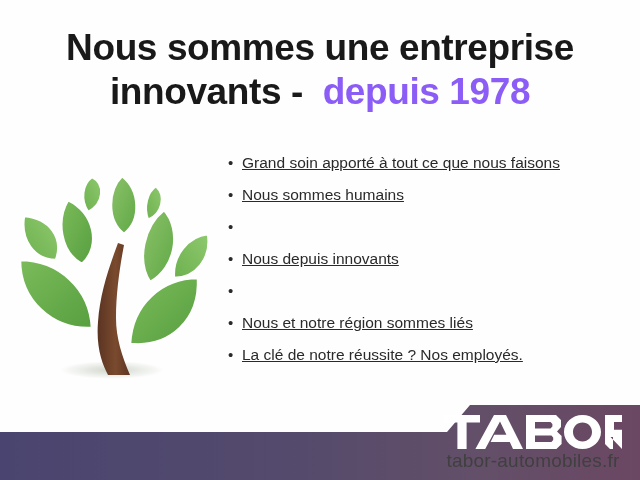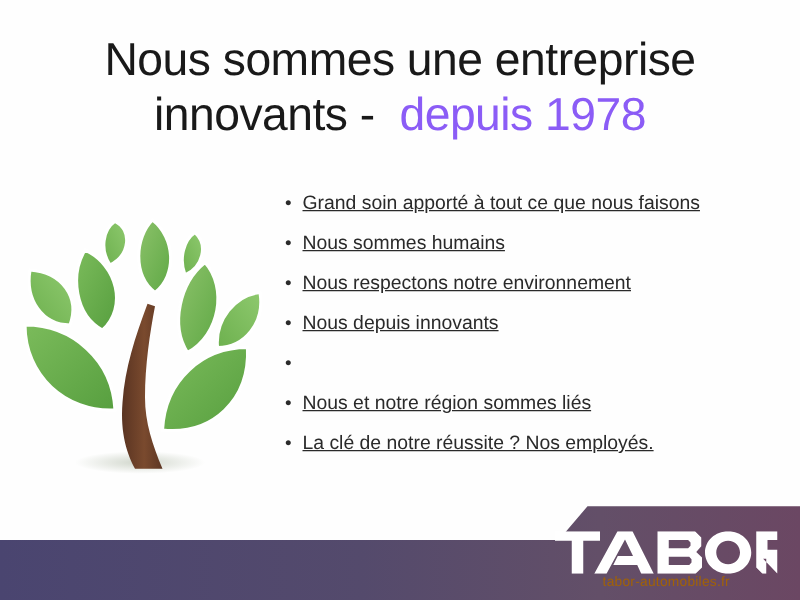--- a/index.html
+++ b/index.html
@@ -9,21 +9,21 @@
     font-family:"Liberation Sans", sans-serif;
     position:relative;
     overflow:hidden;
   }
 
   
   .headline {
     position:absolute;
     top:26px; left:0; right:0;
     text-align:center;
-    font-weight:normal;
+    font-weight:bold;
     font-size:37px;
     line-height:44px;
     letter-spacing:-0.4px;
     color:#191919;
   }
   .headline-line { display:block; white-space:pre; }
   .accent { color:#8b5cf6; }
 
   
   .bullets {
@@ -73,22 +73,22 @@
 
   .brandmark {
     position:absolute;
     right:18px;
     bottom:8px;
     text-align:right;
     pointer-events:none;
   }
   .wordmark-svg { display:block; }
   .tagline {
-    font-size:11px;
-    color:#a16207;
+    font-size:19px;
+    color:#404040;
     letter-spacing:0.2px;
     margin-top:1px;
     text-align:center;
     width:178px;
   }
 </style>
 </head>
 <body>
 
 <div class="headline">
@@ -154,21 +154,20 @@
   <div class="bullet-row">
     <span class="bullet-dot">•</span>
     <span class="bullet-text">Grand soin apporté à tout ce que nous faisons</span>
   </div>
   <div class="bullet-row">
     <span class="bullet-dot">•</span>
     <span class="bullet-text">Nous sommes humains</span>
   </div>
   <div class="bullet-row">
     <span class="bullet-dot">•</span>
-    <span class="bullet-text">Nous respectons notre environnement</span>
   </div>
   <div class="bullet-row">
     <span class="bullet-dot">•</span>
     <span class="bullet-text">Nous depuis innovants</span>
   </div>
   <div class="bullet-row">
     <span class="bullet-dot">•</span>
   </div>
   <div class="bullet-row">
     <span class="bullet-dot">•</span>

